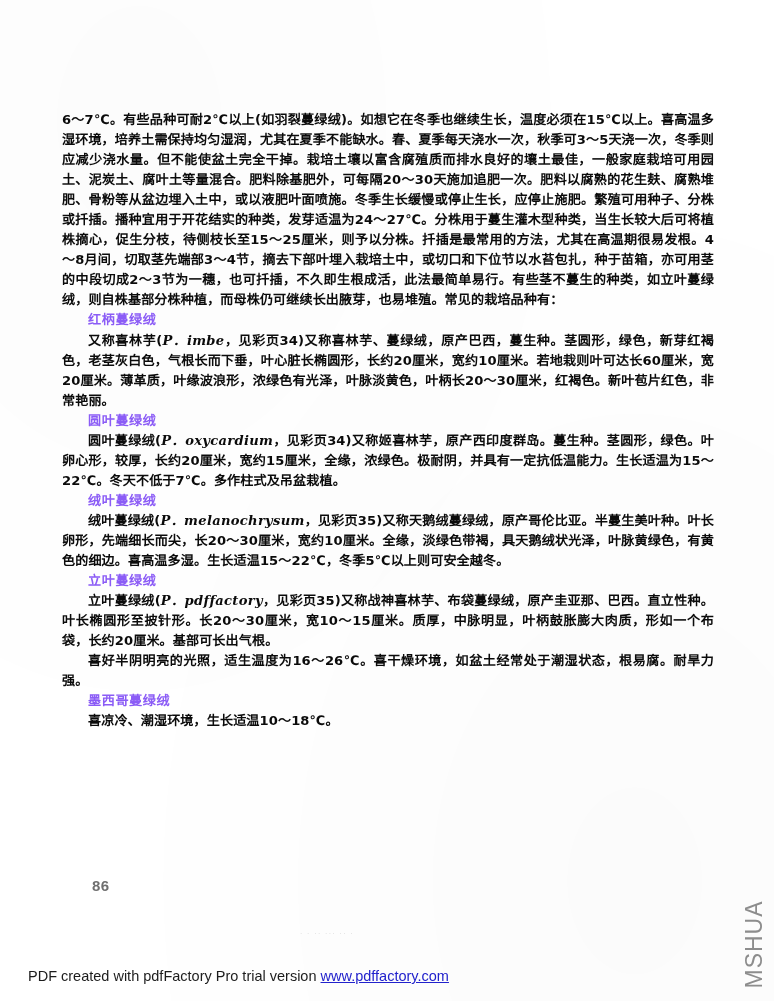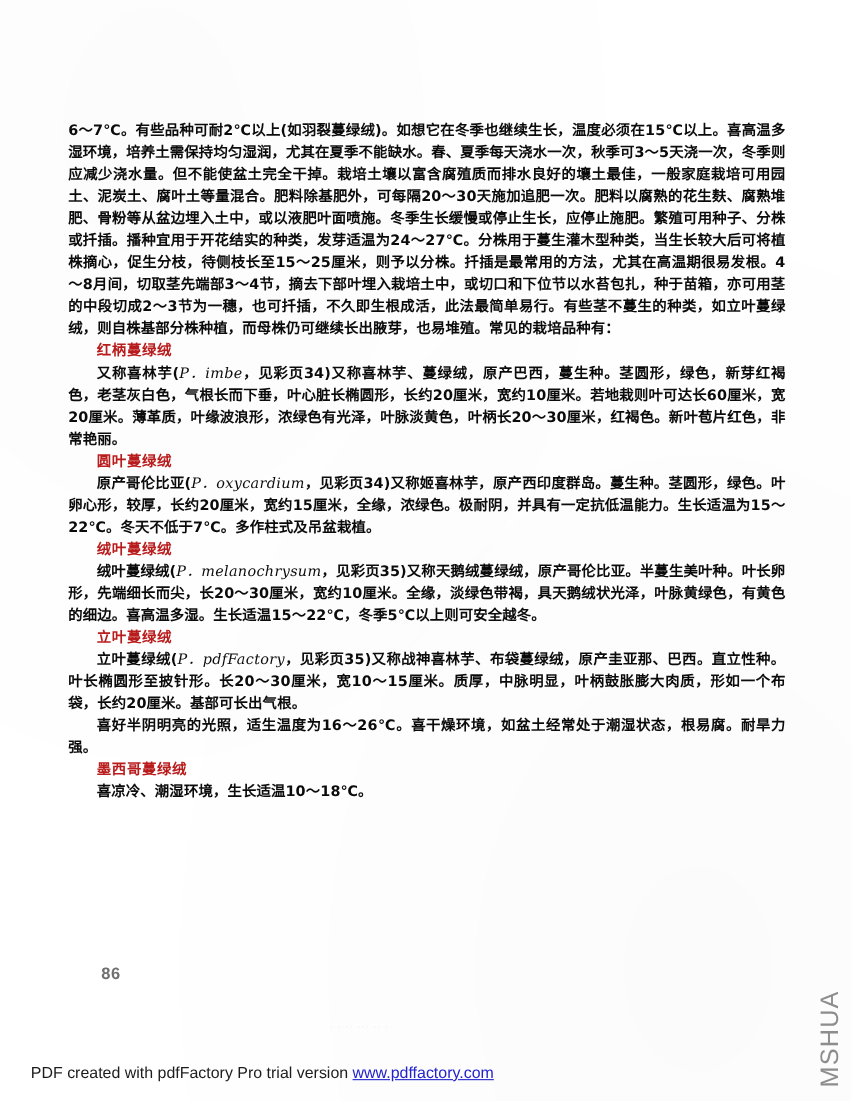--- a/index.html
+++ b/index.html
@@ -44,29 +44,29 @@
     text-indent: 0;
     -webkit-font-smoothing: none;
   }
   .para.indent {
     text-indent: 26px;
   }
   .heading {
     margin: 0;
     font-size: 13.1px;
     line-height: 20.05px;
-    color: #b91c1c;
+    color: #8b5cf6;
     font-weight: 700;
     text-indent: 26px;
     letter-spacing: 0.6px;
   }
   .sci {
     font-family: "DejaVu Serif", "Liberation Serif", serif;
     font-style: italic;
-    font-weight: 400;
+    font-weight: 700;
     letter-spacing: 0.3px;
   }
   #page-number {
     position: absolute;
     left: 92px;
     top: 877px;
     font-size: 15px;
     font-weight: 700;
     color: #6f6f6f;
     font-family: "Liberation Sans", sans-serif;
@@ -128,27 +128,27 @@
   <div id="scan-texture"></div>
 
   <div id="text-block">
 
     <p class="para">6～7℃。有些品种可耐2℃以上(如羽裂蔓绿绒)。如想它在冬季也继续生长，温度必须在15℃以上。喜高温多湿环境，培养土需保持均匀湿润，尤其在夏季不能缺水。春、夏季每天浇水一次，秋季可3～5天浇一次，冬季则应减少浇水量。但不能使盆土完全干掉。栽培土壤以富含腐殖质而排水良好的壤土最佳，一般家庭栽培可用园土、泥炭土、腐叶土等量混合。肥料除基肥外，可每隔20～30天施加追肥一次。肥料以腐熟的花生麸、腐熟堆肥、骨粉等从盆边埋入土中，或以液肥叶面喷施。冬季生长缓慢或停止生长，应停止施肥。繁殖可用种子、分株或扦插。播种宜用于开花结实的种类，发芽适温为24～27℃。分株用于蔓生灌木型种类，当生长较大后可将植株摘心，促生分枝，待侧枝长至15～25厘米，则予以分株。扦插是最常用的方法，尤其在高温期很易发根。4～8月间，切取茎先端部3～4节，摘去下部叶埋入栽培土中，或切口和下位节以水苔包扎，种于苗箱，亦可用茎的中段切成2～3节为一穗，也可扦插，不久即生根成活，此法最简单易行。有些茎不蔓生的种类，如立叶蔓绿绒，则自株基部分株种植，而母株仍可继续长出腋芽，也易堆殖。常见的栽培品种有：</p>
 
     <p class="heading">红柄蔓绿绒</p>
     <p class="para indent"><span>又称喜林芋(</span><span class="sci">P．imbe</span><span>，见彩页34)又称喜林芋、蔓绿绒，原产巴西，蔓生种。茎圆形，绿色，新芽红褐色，老茎灰白色，气根长而下垂，叶心脏长椭圆形，长约20厘米，宽约10厘米。若地栽则叶可达长60厘米，宽20厘米。薄革质，叶缘波浪形，浓绿色有光泽，叶脉淡黄色，叶柄长20～30厘米，红褐色。新叶苞片红色，非常艳丽。</span></p>
 
     <p class="heading">圆叶蔓绿绒</p>
-    <p class="para indent"><span>原产哥伦比亚(</span><span class="sci">P．oxycardium</span><span>，见彩页34)又称姬喜林芋，原产西印度群岛。蔓生种。茎圆形，绿色。叶卵心形，较厚，长约20厘米，宽约15厘米，全缘，浓绿色。极耐阴，并具有一定抗低温能力。生长适温为15～22℃。冬天不低于7℃。多作柱式及吊盆栽植。</span></p>
+    <p class="para indent"><span>圆叶蔓绿绒(</span><span class="sci">P．oxycardium</span><span>，见彩页34)又称姬喜林芋，原产西印度群岛。蔓生种。茎圆形，绿色。叶卵心形，较厚，长约20厘米，宽约15厘米，全缘，浓绿色。极耐阴，并具有一定抗低温能力。生长适温为15～22℃。冬天不低于7℃。多作柱式及吊盆栽植。</span></p>
 
     <p class="heading">绒叶蔓绿绒</p>
     <p class="para indent"><span>绒叶蔓绿绒(</span><span class="sci">P．melanochrysum</span><span>，见彩页35)又称天鹅绒蔓绿绒，原产哥伦比亚。半蔓生美叶种。叶长卵形，先端细长而尖，长20～30厘米，宽约10厘米。全缘，淡绿色带褐，具天鹅绒状光泽，叶脉黄绿色，有黄色的细边。喜高温多湿。生长适温15～22℃，冬季5℃以上则可安全越冬。</span></p>
 
     <p class="heading">立叶蔓绿绒</p>
-    <p class="para indent"><span>立叶蔓绿绒(</span><span class="sci">P．pdfFactory</span><span>，见彩页35)又称战神喜林芋、布袋蔓绿绒，原产圭亚那、巴西。直立性种。叶长椭圆形至披针形。长20～30厘米，宽10～15厘米。质厚，中脉明显，叶柄鼓胀膨大肉质，形如一个布袋，长约20厘米。基部可长出气根。</span></p>
+    <p class="para indent"><span>立叶蔓绿绒(</span><span class="sci">P．pdffactory</span><span>，见彩页35)又称战神喜林芋、布袋蔓绿绒，原产圭亚那、巴西。直立性种。叶长椭圆形至披针形。长20～30厘米，宽10～15厘米。质厚，中脉明显，叶柄鼓胀膨大肉质，形如一个布袋，长约20厘米。基部可长出气根。</span></p>
     <p class="para indent">喜好半阴明亮的光照，适生温度为16～26℃。喜干燥环境，如盆土经常处于潮湿状态，根易腐。耐旱力强。</p>
 
     <p class="heading">墨西哥蔓绿绒</p>
     <p class="para indent">喜凉冷、潮湿环境，生长适温10～18℃。</p>
 
   </div>
 
   <div id="page-number">86</div>
 
   <div id="scan-smudge">· · ·· ··· ·· ·</div>

